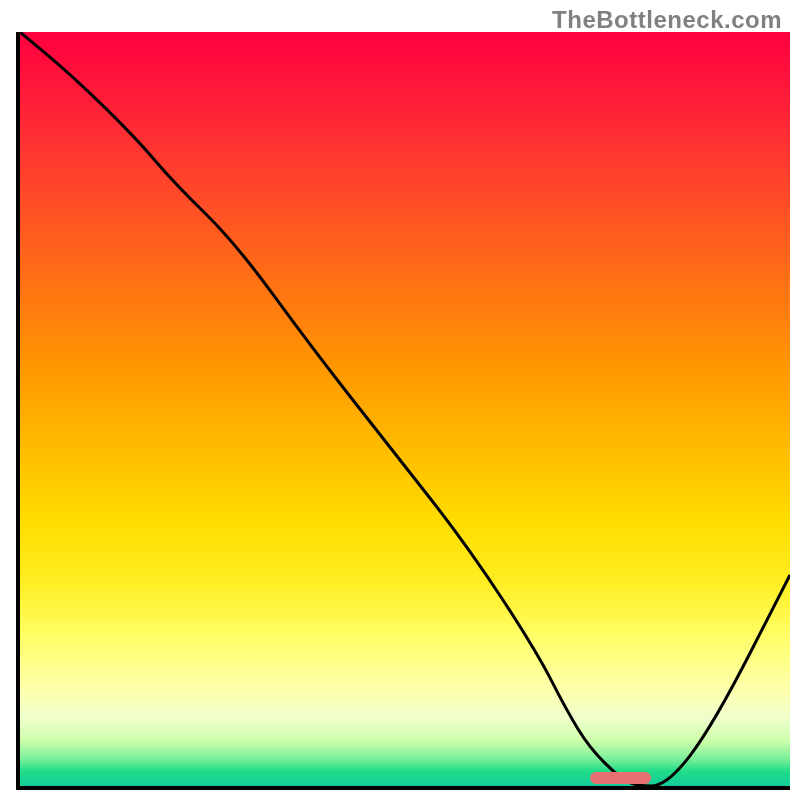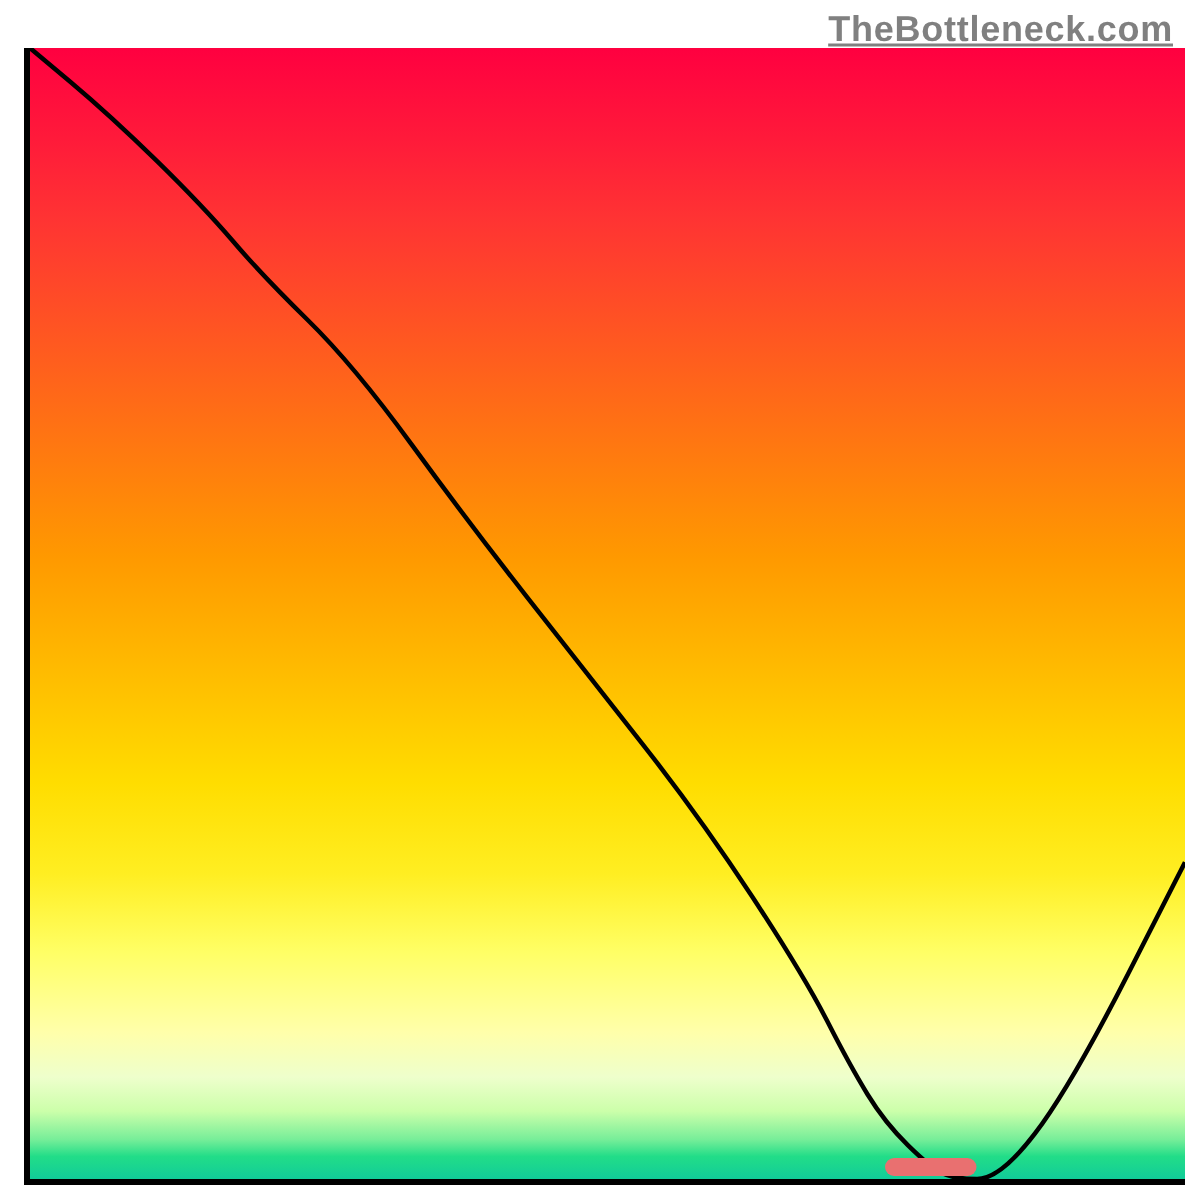--- a/index.html
+++ b/index.html
@@ -17,21 +17,20 @@
     height: 800px;
   }
   .watermark {
     position: absolute;
     top: 6px;
     right: 18px;
     font-size: 24px;
     font-weight: 700;
     color: #808080;
     letter-spacing: 0.5px;
-    text-decoration: underline;
   }
   .plot {
     position: absolute;
     left: 16px;
     top: 32px;
     width: 770px;
     height: 754px;
     border-left: 4px solid #000;
     border-bottom: 4px solid #000;
     overflow: hidden;

